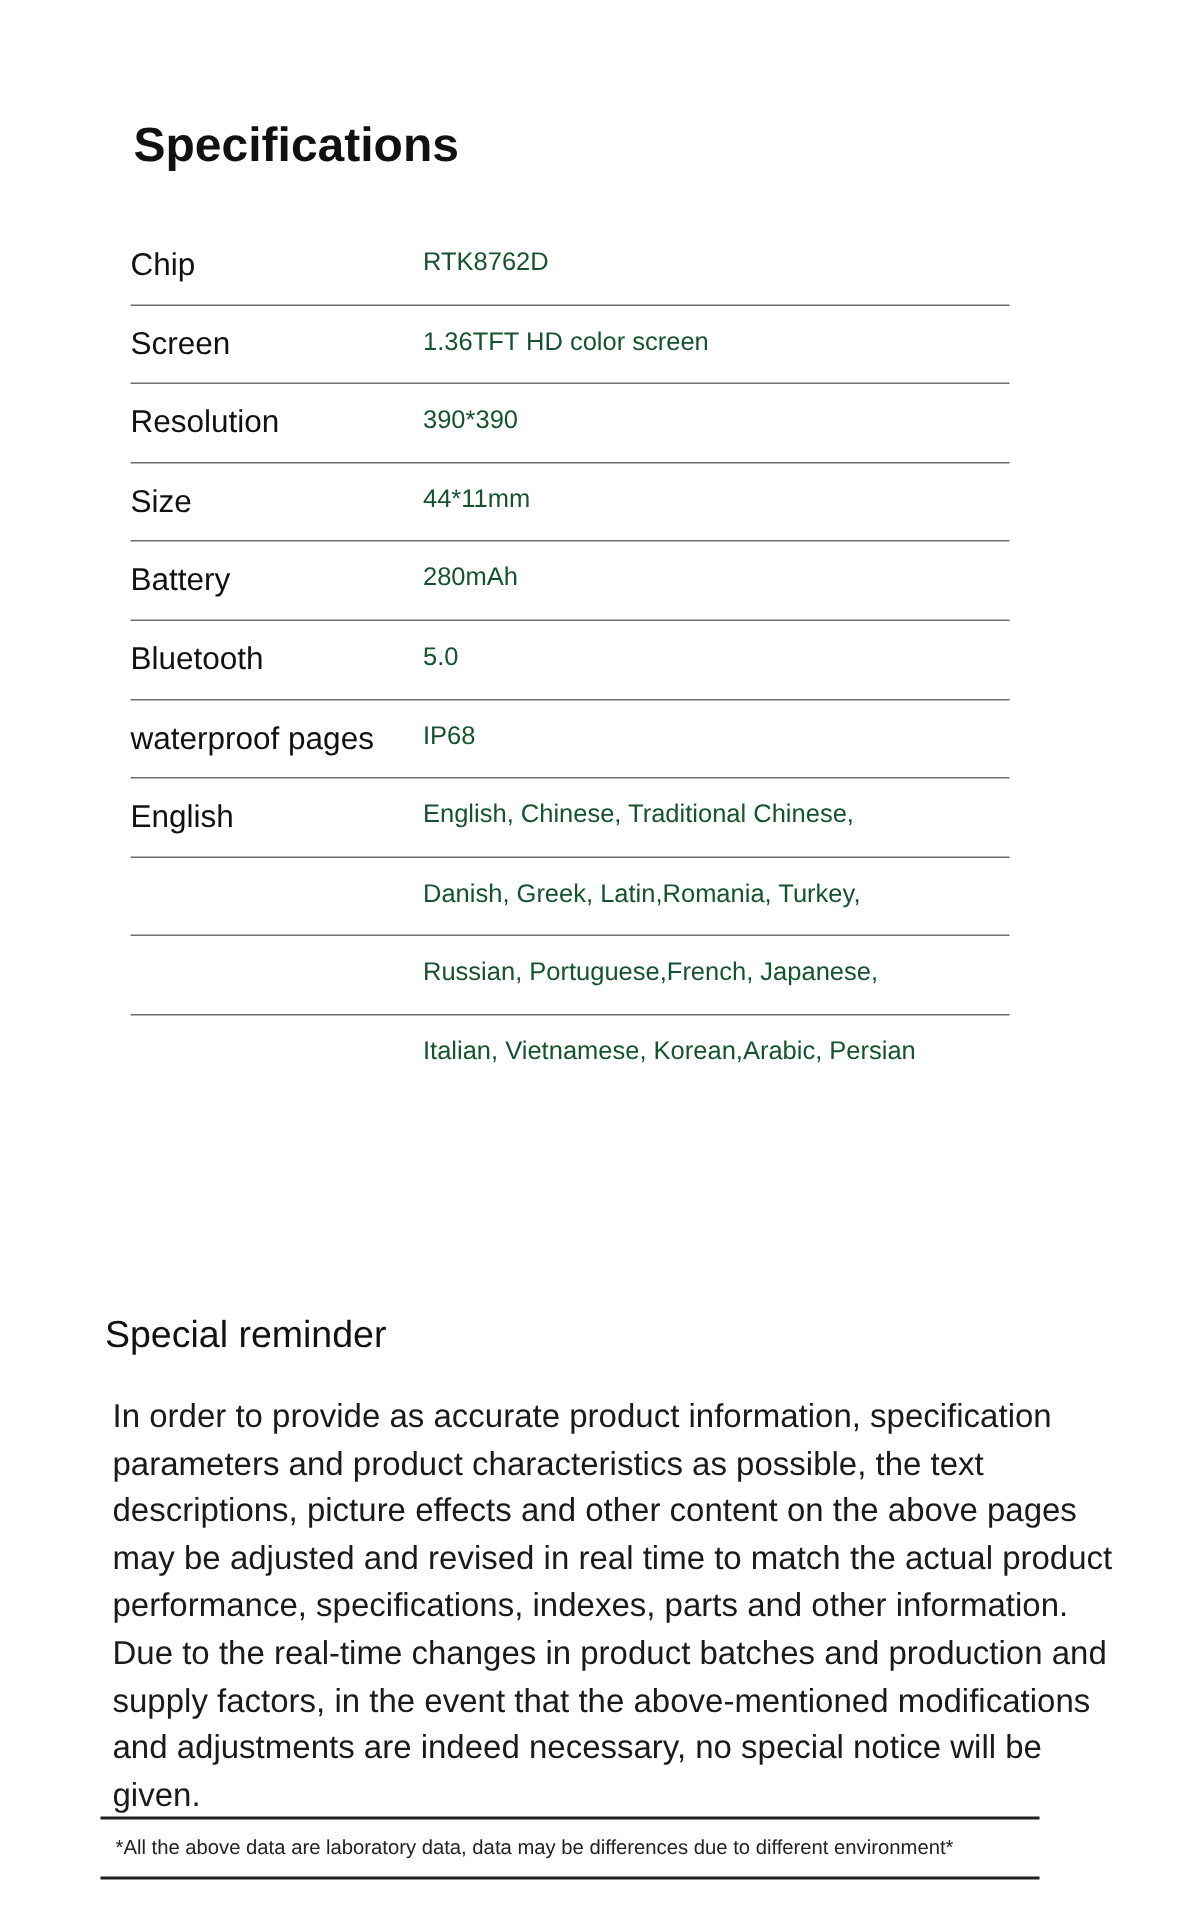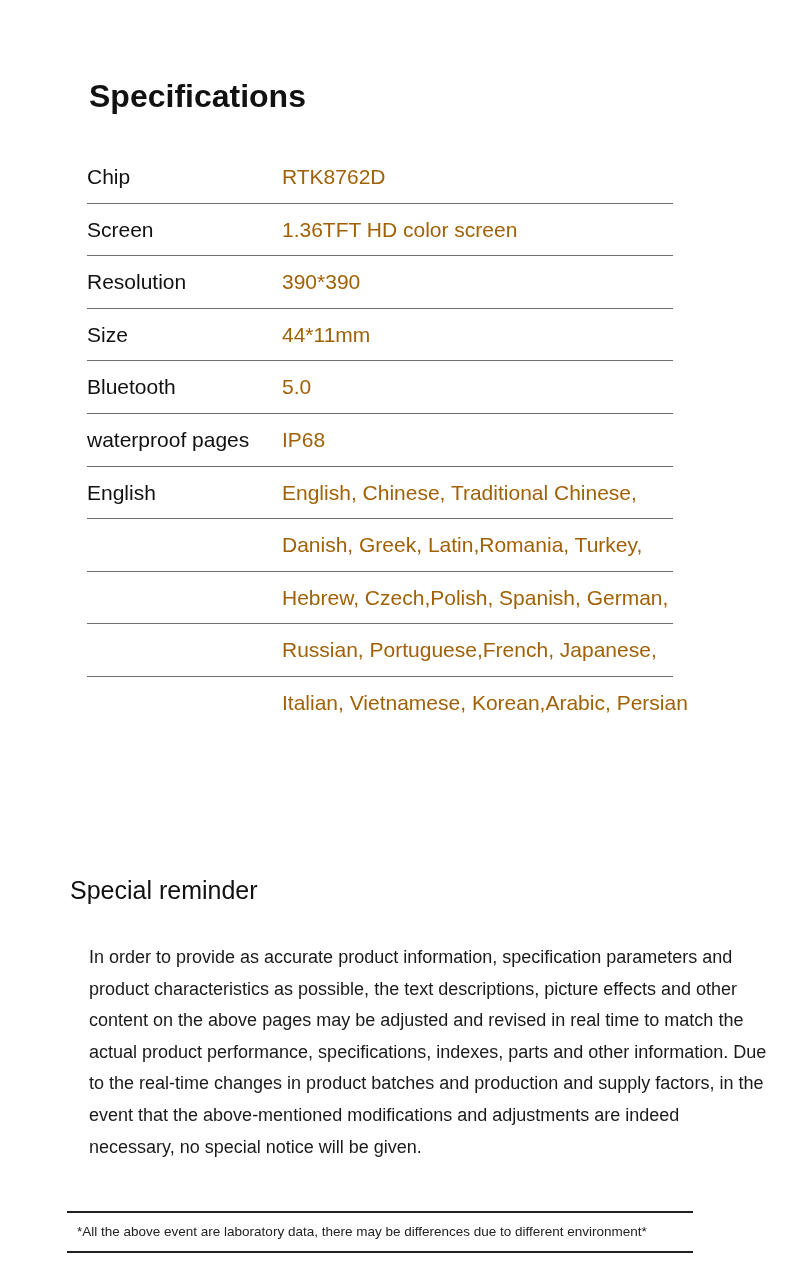--- a/index.html
+++ b/index.html
@@ -2,23 +2,23 @@
 <html><head>
 <meta charset="utf-8">
 <style>
   html, body { margin:0; padding:0; background:#ffffff; }
   body { width:790px; height:1275px; position:relative; font-family:"Liberation Sans", sans-serif; color:#111; overflow:hidden; }
   .title { position:absolute; left:89px; top:72px; font-size:32px; font-weight:bold; margin:0; line-height:48px; }
   .spec-table { position:absolute; left:87px; top:151px; width:586px; }
   .row { position:relative; height:52.6px; }
   .row.lined::after { content:""; position:absolute; left:0; right:0; bottom:0; height:1px; background:#6e6e6e; }
   .label { position:absolute; left:0; top:14px; font-size:21px; font-weight:normal; white-space:nowrap; }
-  .value { position:absolute; left:195px; top:14px; font-size:21px; white-space:nowrap; color:#a16207; }
+  .value { position:absolute; left:195px; top:14px; font-size:17px; white-space:nowrap; color:#14532d; }
   .reminder-title { position:absolute; left:70px; top:876px; font-size:25px; font-weight:normal; margin:0; }
-  .reminder-body { position:absolute; left:73px; top:926px; width:680px; font-size:18px; line-height:31.6px; color:#1a1a1a; margin:16px; }
+  .reminder-body { position:absolute; left:73px; top:926px; width:680px; font-size:22px; line-height:31.6px; color:#1a1a1a; margin:2px; }
   .footnote { position:absolute; left:67px; top:1211px; width:626px; height:38px; border-top:2px solid #222; border-bottom:2px solid #222; }
   .footnote span { position:absolute; left:10px; top:11px; font-size:13.5px; color:#222; white-space:nowrap; }
 </style>
 </head>
 <body>
 
 <h1 class="title">Specifications</h1>
 
 <div class="spec-table">
   <div class="row lined">
@@ -31,47 +31,47 @@
     </div>
   <div class="row lined">
       <span class="label">Resolution</span>
       <span class="value">390*390</span>
     </div>
   <div class="row lined">
       <span class="label">Size</span>
       <span class="value">44*11mm</span>
     </div>
   <div class="row lined">
+      <span class="label">Battery</span>
+      <span class="value">280mAh</span>
+    </div>
+  <div class="row lined">
       <span class="label">Bluetooth</span>
       <span class="value">5.0</span>
     </div>
   <div class="row lined">
       <span class="label">waterproof pages</span>
       <span class="value">IP68</span>
     </div>
   <div class="row lined">
       <span class="label">English</span>
       <span class="value">English, Chinese, Traditional Chinese,</span>
     </div>
   <div class="row lined">
       <span class="label"></span>
       <span class="value">Danish, Greek, Latin,Romania, Turkey,</span>
     </div>
   <div class="row lined">
       <span class="label"></span>
-      <span class="value">Hebrew, Czech,Polish, Spanish, German,</span>
-    </div>
-  <div class="row lined">
-      <span class="label"></span>
       <span class="value">Russian, Portuguese,French, Japanese,</span>
     </div>
   <div class="row">
       <span class="label"></span>
       <span class="value">Italian, Vietnamese, Korean,Arabic, Persian</span>
     </div>
 </div>
 
 <h2 class="reminder-title">Special reminder</h2>
 <p class="reminder-body">In order to provide as accurate product information, specification parameters and product characteristics as possible, the text descriptions, picture effects and other content on the above pages may be adjusted and revised in real time to match the actual product performance, specifications, indexes, parts and other information. Due to the real-time changes in product batches and production and supply factors, in the event that the above-mentioned modifications and adjustments are indeed necessary, no special notice will be given.</p>
 
 <div class="footnote">
-  <span>*All the above event are laboratory data, there may be differences due to different environment*</span>
+  <span>*All the above data are laboratory data, data may be differences due to different environment*</span>
 </div>
 
 </body></html>

